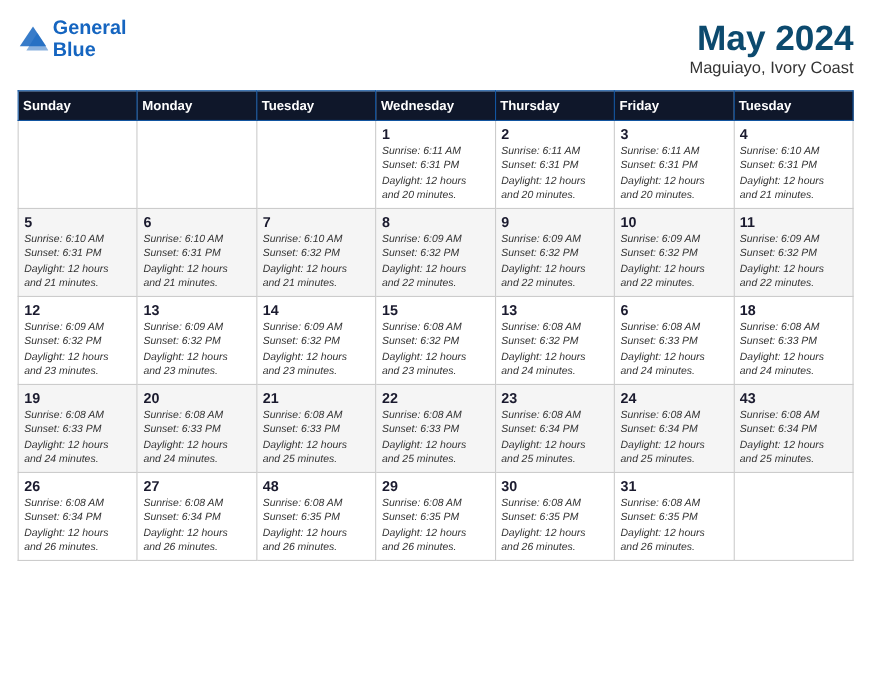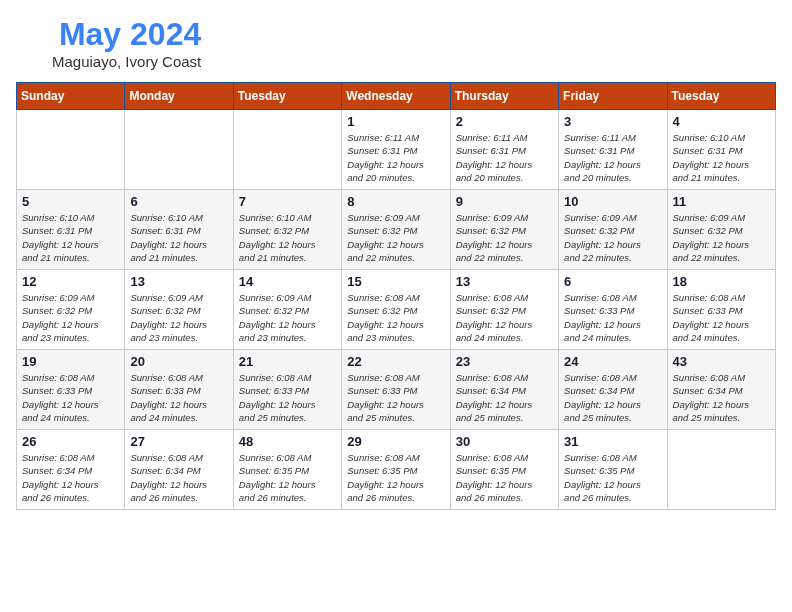--- a/index.html
+++ b/index.html
@@ -33,34 +33,34 @@
     .logo-icon {
       width: 28px;
       height: 28px;
     }
     .title-block {
       text-align: right;
     }
     .month-year {
       font-size: 32px;
       font-weight: bold;
-      color: #3b82f6;
+      color: #0c4a6e;
     }
     .location {
       font-size: 15px;
       color: #333;
       margin-left: 36px;
     }
     table {
       width: 100%;
       border-collapse: collapse;
       table-layout: fixed;
     }
     thead th {
-      background: #c2410c;
+      background: #0f172a;
       color: #fff;
       font-size: 12px;
       font-weight: bold;
       padding: 6px 4px;
       text-align: left;
       border: 1px solid #1255a0;
     }
     tbody td {
       border: 1px solid #ccc;
       vertical-align: top;
@@ -86,20 +86,30 @@
       font-style: italic;
     }
     td.empty {
       background: #fff;
     }
   </style>
 </head>
 <body>
 
 <div class="header">
+  <div class="logo">
+    <svg class="logo-icon" viewBox="0 0 28 28" xmlns="http://www.w3.org/2000/svg">
+      <polygon points="14,2 26,20 2,20" fill="#1565c0" opacity="0.85"></polygon>
+      <polygon points="18,8 28,24 8,24" fill="#1565c0" opacity="0.5"></polygon>
+    </svg>
+    <div class="logo-text">
+      <div><span>General</span></div>
+      <div><span style="color:#1565c0;">Blue</span></div>
+    </div>
+  </div>
   <div class="title-block">
     <div class="month-year">May 2024</div>
     <div class="location">Maguiayo, Ivory Coast</div>
   </div>
 </div>
 
 <table>
   <thead>
     <tr>
     <th>Sunday</th>

